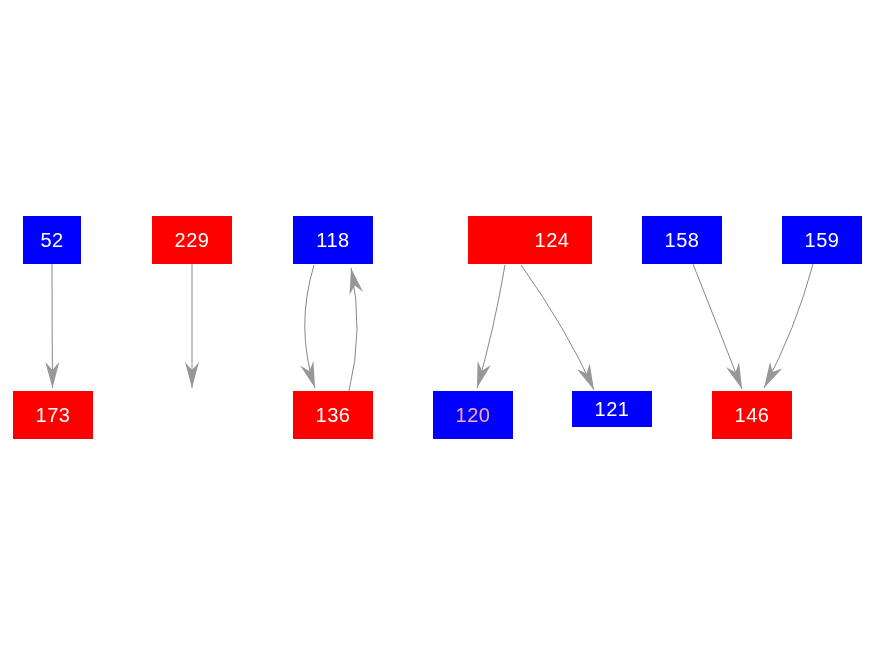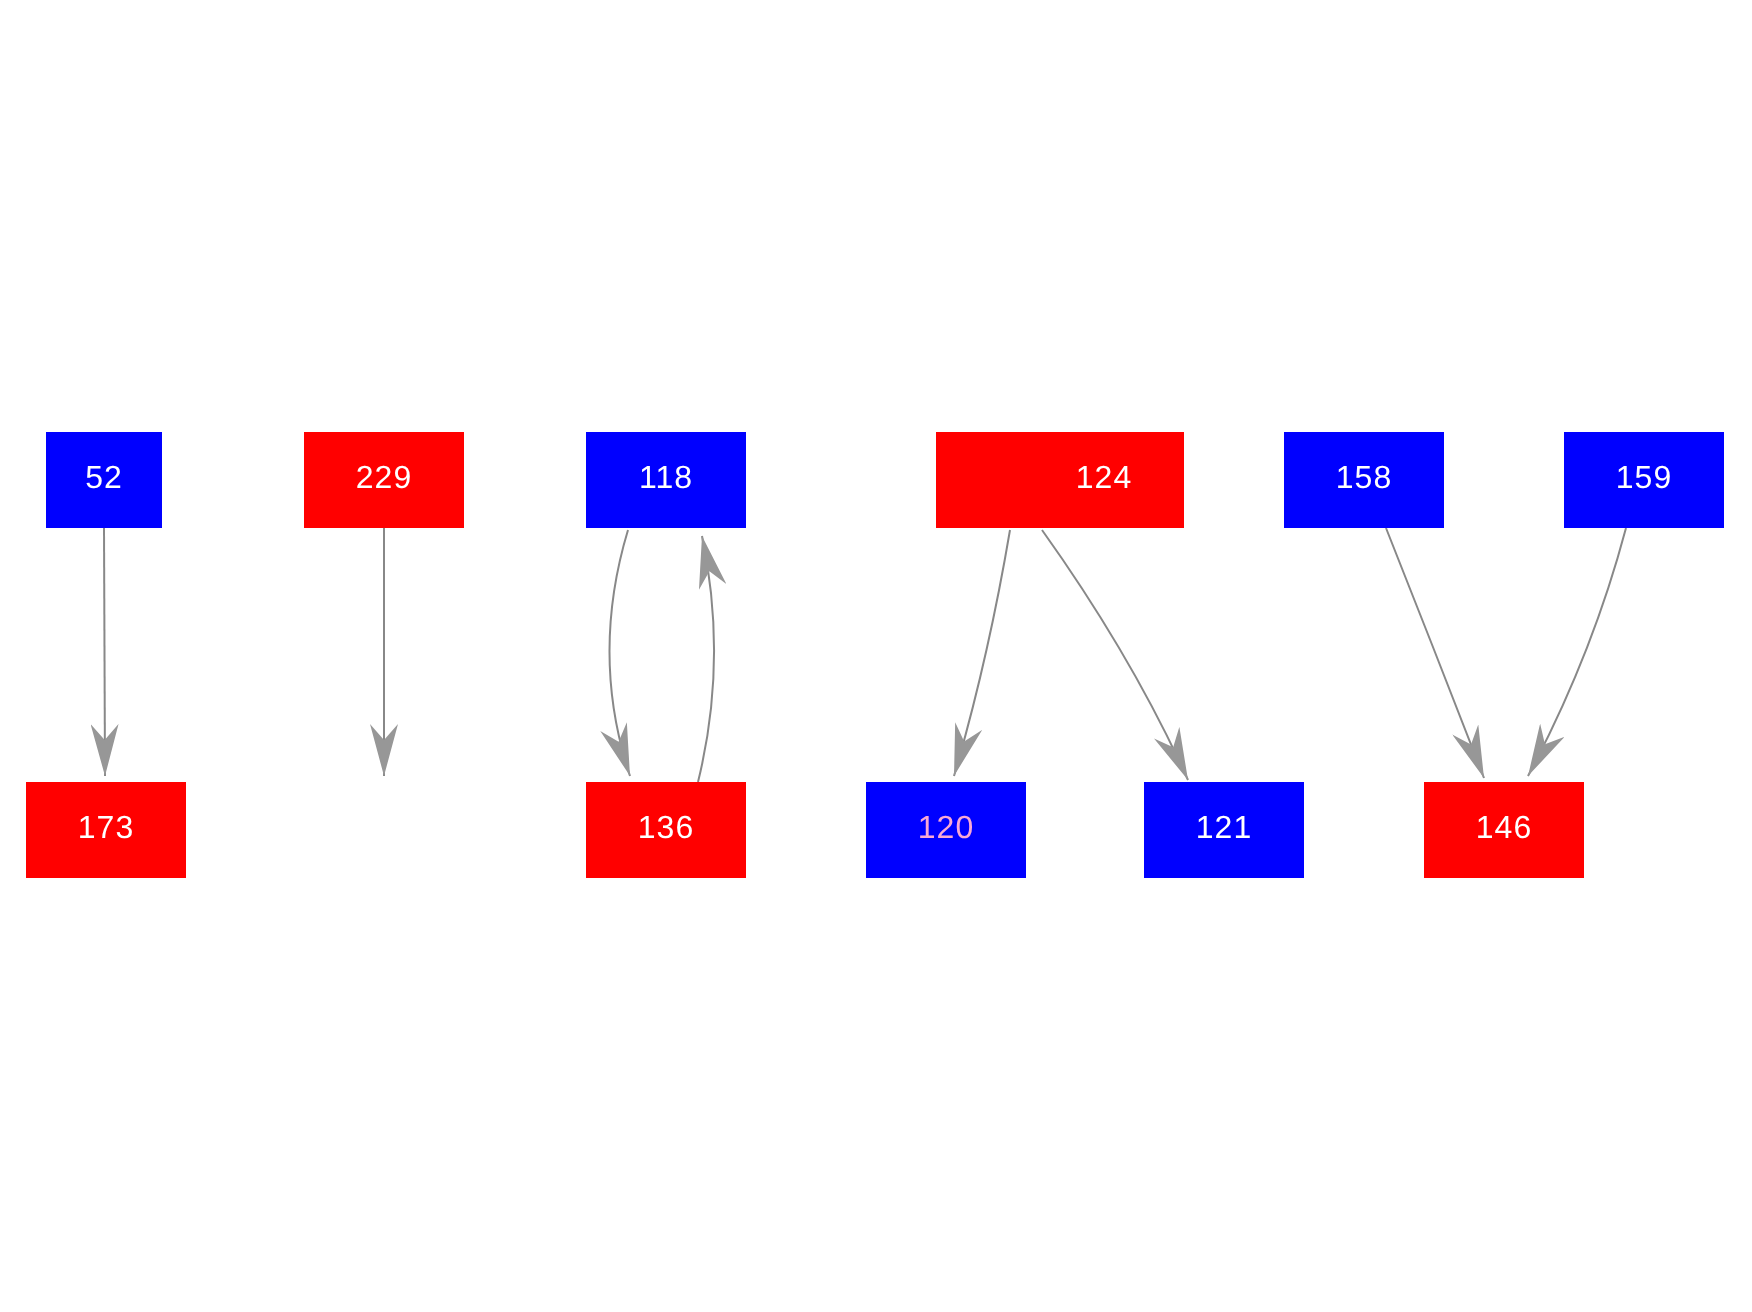--- a/index.html
+++ b/index.html
@@ -23,21 +23,21 @@
     height: 656px;
     z-index: 1;
   }
   .graph-node {
     position: absolute;
     z-index: 2;
     display: flex;
     align-items: center;
     justify-content: center;
     color: #ffffff;
-    font-size: 16px;
+    font-size: 20px;
     line-height: 1;
     letter-spacing: 0.5px;
     user-select: none;
   }
 </style>
 </head>
 <body>
 
 <div class="canvas" style="background: rgb(255, 255, 255); width: 876px; height: 656px;">
     <svg class="edges-layer" width="876" height="656" viewBox="0 0 876 656">
@@ -75,19 +75,19 @@
     </div>
     <div class="graph-node" style="left: 13px; top: 391px; width: 80px; height: 48px; background: rgb(255, 0, 0);">
       <span style="color: rgb(255, 255, 255);">173</span>
     </div>
     <div class="graph-node" style="left: 293px; top: 391px; width: 80px; height: 48px; background: rgb(255, 0, 0);">
       <span style="color: rgb(255, 255, 255);">136</span>
     </div>
     <div class="graph-node" style="left: 433px; top: 391px; width: 80px; height: 48px; background: rgb(0, 0, 255);">
       <span style="color: #f9a8d4; text-align: right;">120</span>
     </div>
-    <div class="graph-node" style="left: 572px; top: 391px; width: 80px; height: 48px; background: rgb(0, 0, 255);">
+    <div class="graph-node" style="left: 572px; top: 391px; width: 80px; height: 36px; background: rgb(0, 0, 255);">
       <span style="color: rgb(255, 255, 255);">121</span>
     </div>
     <div class="graph-node" style="left: 712px; top: 391px; width: 80px; height: 48px; background: rgb(255, 0, 0);">
       <span style="color: rgb(255, 255, 255);">146</span>
     </div>
   </div>
 
 </body></html>

